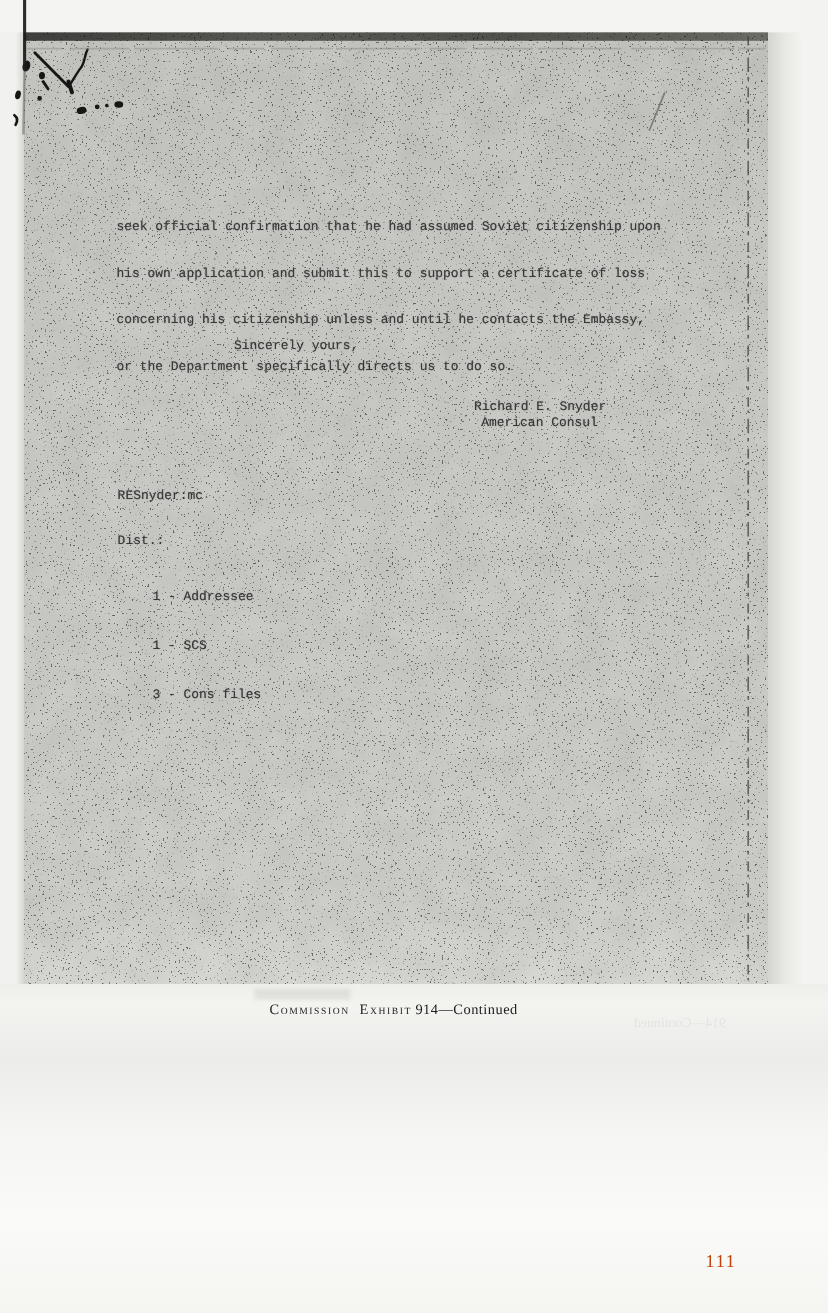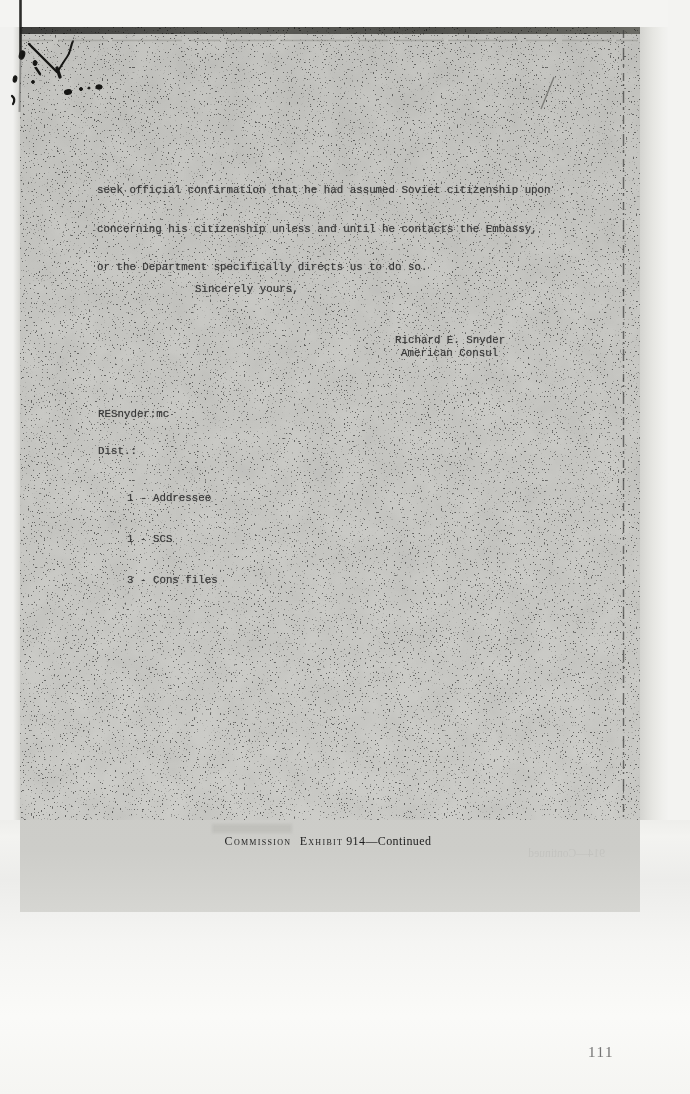--- a/index.html
+++ b/index.html
@@ -12,21 +12,21 @@
   .top-strip{position:absolute;left:0;top:0;width:690px;height:27px;background:#f4f4f2;}
   .left-strip{position:absolute;left:0;top:27px;width:20px;height:793px;background:#f1f1ef;}
   .left-edge-shadow{position:absolute;left:13px;top:27px;width:7px;height:793px;
     background:linear-gradient(90deg, rgba(210,210,206,0) 0%, #d6d6d2 100%);}
   .right-strip{position:absolute;left:640px;top:27px;width:28px;height:793px;
     background:linear-gradient(90deg,#d4d4d0 0%, #e6e6e2 45%, #efefec 80%, #f2f2f0 100%);}
   .far-right-strip{position:absolute;left:668px;top:0;width:22px;height:1094px;background:#f3f3f1;}
   .bottom-area{position:absolute;left:0;top:820px;width:690px;height:274px;
     background:linear-gradient(180deg,#eeeeeb 0%, #f3f3f0 6%, #ececea 22%, #f5f5f3 45%, #fafaf8 72%, #f5f5f2 100%);}
   
-  .photostat{position:absolute;left:20px;top:27px;width:620px;height:885px;
+  .photostat{position:absolute;left:20px;top:27px;width:620px;height:793px;
     background:linear-gradient(180deg,#c4c4c0 0%, #c8c8c4 30%, #cacac6 70%, #cdcdc9 93%, #d6d6d2 100%);}
   .top-dark-band{position:absolute;left:0;top:0;width:620px;height:6.5px;
     background:linear-gradient(90deg,#3e3e3c 0%, #5a5a56 35%, #50504c 65%, #6c6c66 100%);}
   .grain{position:absolute;left:0;top:0;width:620px;height:793px;pointer-events:none;}
   
   .typed{position:absolute;color:#383838;
     font-family:"Liberation Mono","DejaVu Sans Mono",monospace;
     font-size:10.8px;line-height:12.9px;white-space:pre;
     text-shadow:0 0 0.8px rgba(56,56,56,.55);
     filter:blur(.22px);}
@@ -42,21 +42,21 @@
   .caption{position:absolute;left:0;top:834px;width:656px;text-align:center;
     font-family:"Liberation Serif","DejaVu Serif",serif;color:#1c1c1c;font-size:12px;}
   .caption .sc{font-variant:small-caps;letter-spacing:1.3px;word-spacing:4px;}
   .caption .rest{letter-spacing:.4px;}
   .ghost-caption{position:absolute;left:385px;top:847px;width:220px;
     font-family:"Liberation Serif","DejaVu Serif",serif;font-size:11.5px;color:#3c3c3c;
     transform:scaleX(-1);opacity:.07;filter:blur(.4px);white-space:nowrap;}
   .ghost-smudge{position:absolute;left:212px;top:824px;width:80px;height:9px;
     background:rgba(118,118,112,.14);filter:blur(1.6px);}
   .page-number{position:absolute;left:588px;top:1044px;
-    font-family:"Liberation Serif","DejaVu Serif",serif;font-size:15px;color:#737373;letter-spacing:1.5px;}
+    font-family:"Liberation Serif","DejaVu Serif",serif;font-size:15px;color:#c2410c;letter-spacing:1.5px;}
   svg.artifacts{position:absolute;left:0;top:0;pointer-events:none;}
 </style>
 </head>
 <body>
 
 <div class="top-strip"></div>
 <div class="left-strip"></div>
 <div class="left-edge-shadow"></div>
 <div class="right-strip"></div>
 <div class="far-right-strip"></div>
@@ -75,20 +75,21 @@
         <feTurbulence type="fractalNoise" baseFrequency="0.035" numOctaves="3" seed="4"></feTurbulence>
         <feColorMatrix type="matrix" values="0 0 0 0 0  0 0 0 0 0  0 0 0 0 0  0 0 0 0.9 -0.25"></feColorMatrix>
       </filter>
     </defs>
     <rect width="620" height="793" filter="url(#mottle)" opacity="0.07"></rect>
     <rect width="620" height="793" filter="url(#speck)" opacity="0.5"></rect>
   </svg>
 
   <div class="typed body-lines">
     <div>seek official confirmation that he had assumed Soviet citizenship upon</div>
+    <div>his own application and submit this to support a certificate of loss</div>
     <div>concerning his citizenship unless and until he contacts the Embassy,</div>
     <div>or the Department specifically directs us to do so.</div>
   </div>
 
   <div class="typed closing-line">Sincerely yours,</div>
   <div class="typed sig-name">Richard E. Snyder</div>
   <div class="typed sig-title">American Consul</div>
   <div class="typed ref-initials">RESnyder:mc</div>
   <div class="typed dist-label">Dist.:</div>
   <div class="typed dist-list">

